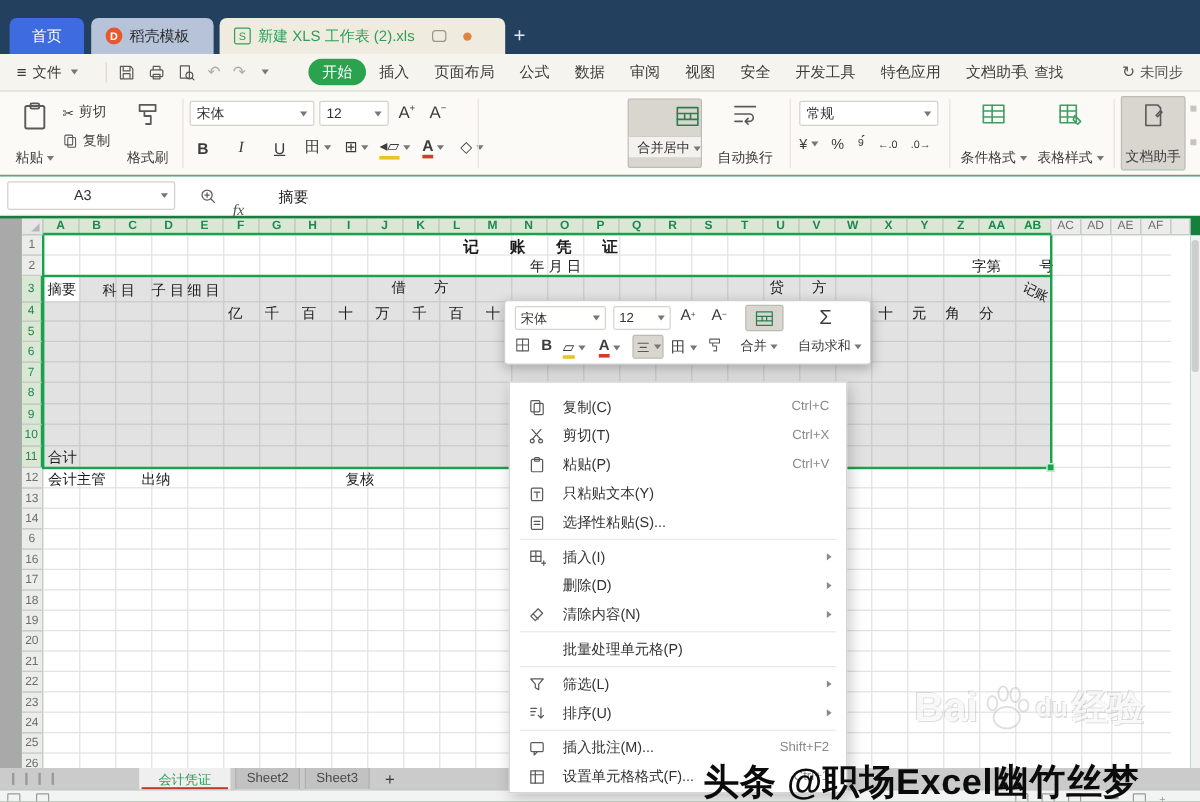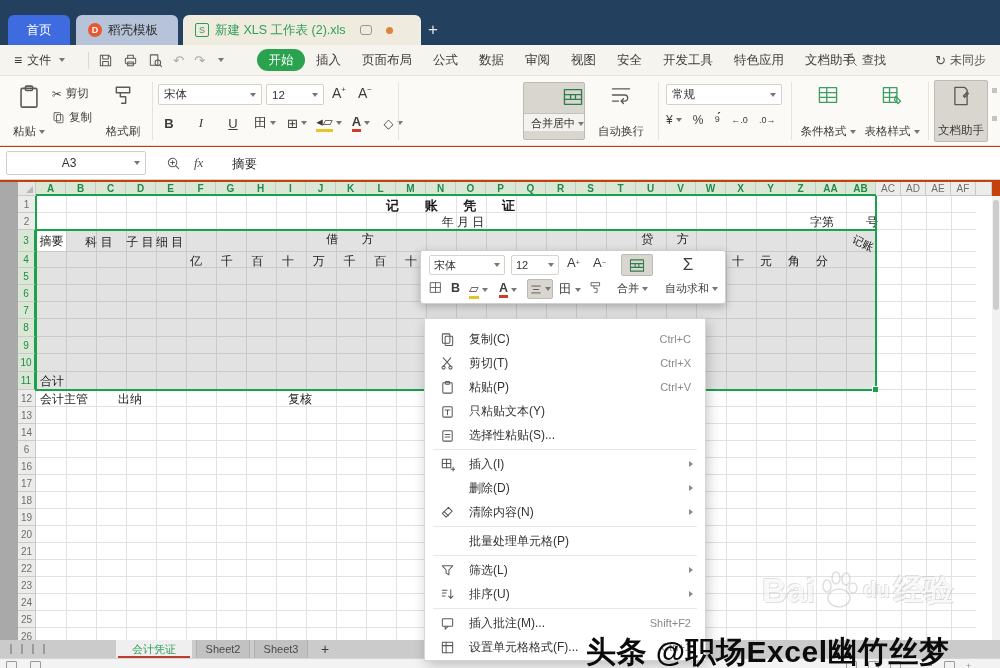--- a/index.html
+++ b/index.html
@@ -1,17 +1,17 @@
 <!DOCTYPE html>
 <html><head>
 <meta charset="utf-8">
 <style>
   *{box-sizing:border-box;margin:0;padding:0}
   html,body{background:#e9e9e9}
-  .screen{position:relative;width:1000px;height:668px;overflow:hidden;background:#c2410c;
+  .screen{position:relative;width:1000px;height:668px;overflow:hidden;background:#15803d;
     font-family:"Liberation Sans","DejaVu Sans",sans-serif;color:#333;font-size:12px}
   .abs{position:absolute}
   .caret{display:inline-block;width:0;height:0;border-left:3.5px solid transparent;border-right:3.5px solid transparent;border-top:4px solid #777;vertical-align:middle;margin-left:3px}
   svg.ic{stroke:#5a5a5a;fill:none;stroke-width:1.1;stroke-linecap:round;stroke-linejoin:round}
   
   .tabbar{position:absolute;left:0;top:0;width:1000px;height:45px;background:#23405e}
   .wtab{position:absolute;top:15px;height:30px;display:flex;align-items:center;gap:6px;padding:0 12px;border-radius:6px 6px 0 0;font-size:12.5px;cursor:default}
   .wtab-home{left:8px;width:62px;background:#3e6be0;color:#fff;justify-content:center}
   .wtab-docer{left:76px;width:102px;background:#b6c3d8;color:#2c2c2c}
   .wtab-doc{left:183px;width:238px;background:#efecdf;color:#2f9e5a}
@@ -319,21 +319,21 @@
 
   <div class="fbar">
     <div class="namebox">
       <span style="flex:1;text-align:center">A3</span>
       <span class="caret" style="margin-right:5px"></span>
     </div>
     <svg class="ic abs" style="left:166px;top:9px" width="15" height="15" viewBox="0 0 16 16">
         <circle cx="7" cy="7" r="4.5"></circle>
         <path d="M10.5 10.5L13.5 13.5M5 7h4M7 5v4"></path>
       </svg>
-    <span class="fxi abs" style="left:194px;top:8px">fx</span>
+    <span class="fxi abs" style="left:194px;top:20px">fx</span>
     <span class="abs" style="left:232px;top:9px;font-size:12.5px;color:#1c1c1c">摘要</span>
   </div>
 
   <div class="leftstrip"></div>
   <div class="corner"></div>
   <div id="col-headers">
       <div class="colhead sel" style="left: 36px; width: 30px;">A</div>
       <div class="colhead sel" style="left: 66px; width: 30px;">B</div>
       <div class="colhead sel" style="left: 96px; width: 30px;">C</div>
       <div class="colhead sel" style="left: 126px; width: 30px;">D</div>

